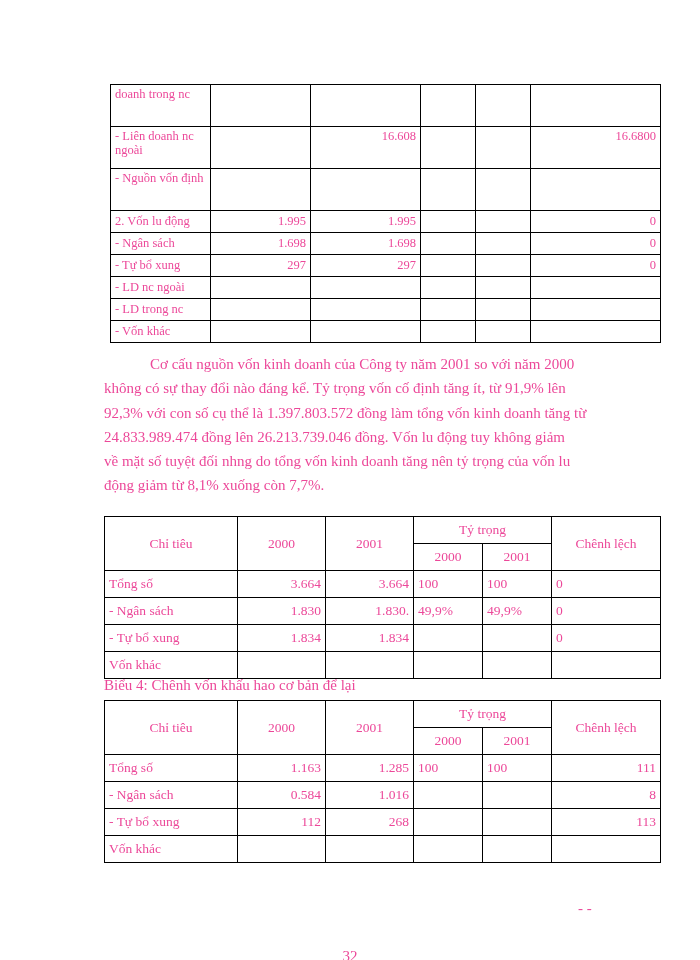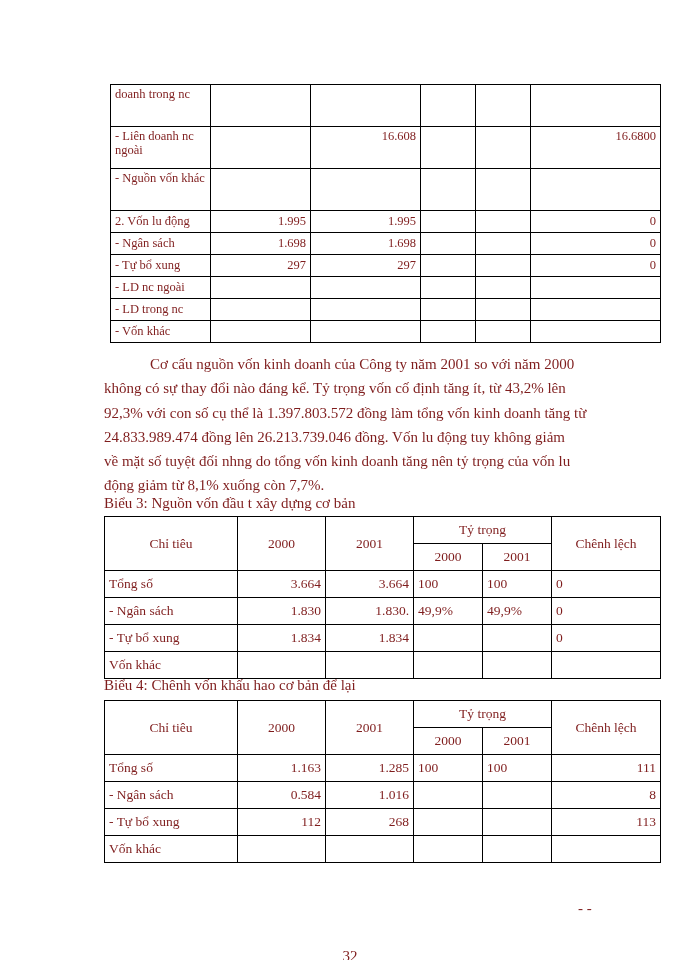--- a/index.html
+++ b/index.html
@@ -7,21 +7,21 @@
     padding: 0;
     background: #e8e8e8;
   }
   .page {
     position: relative;
     width: 700px;
     height: 960px;
     background: #ffffff;
     margin: 0 auto;
     font-family: "Liberation Serif", serif;
-    color: #7f1d1d;
+    color: #ec4899;
     overflow: hidden;
   }
 
   
   table {
     border-collapse: collapse;
     table-layout: fixed;
   }
   table td, table th {
     border: 1px solid #000000;
@@ -142,21 +142,21 @@
       </tr>
       <tr>
         <td class="lft tall">- Liên doanh  nc  ngoài</td>
         <td class="num tall"></td>
         <td class="num tall">16.608</td>
         <td class="num tall"></td>
         <td class="num tall"></td>
         <td class="num tall">16.6800</td>
       </tr>
       <tr>
-        <td class="lft tall">- Nguồn vốn  khác</td>
+        <td class="lft tall">- Nguồn vốn  định</td>
         <td class="num tall"></td>
         <td class="num tall"></td>
         <td class="num tall"></td>
         <td class="num tall"></td>
         <td class="num tall"></td>
       </tr>
       <tr>
         <td class="lft">2. Vốn lu   động</td>
         <td class="num">1.995</td>
         <td class="num">1.995</td>
@@ -202,28 +202,27 @@
         <td class="num"></td>
         <td class="num"></td>
         <td class="num"></td>
         <td class="num"></td>
       </tr>
     </tbody>
   </table>
 
   <div class="para">
     <p class="indent">Cơ cấu nguồn vốn kinh doanh của Công ty năm 2001 so với năm 2000</p>
-    <p>không có sự thay đổi nào đáng kể. Tỷ trọng vốn cố định tăng ít, từ 43,2% lên</p>
+    <p>không có sự thay đổi nào đáng kể. Tỷ trọng vốn cố định tăng ít, từ 91,9% lên</p>
     <p>92,3% với con số cụ thể là 1.397.803.572 đồng làm tổng vốn kinh doanh tăng từ</p>
     <p>24.833.989.474 đồng lên 26.213.739.046 đồng. Vốn lu   động tuy không giảm</p>
     <p>về mặt số tuyệt đối nhng   do tổng vốn kinh doanh tăng nên tỷ trọng của vốn lu</p>
     <p>động giảm từ 8,1% xuống còn 7,7%.</p>
   </div>
 
-  <div class="caption cap3">Biểu 3: Nguồn vốn đầu t   xây dựng cơ bản</div>
 
   <table class="tbl-b3">
     <colgroup>
       <col style="width:133px">
       <col style="width:88px">
       <col style="width:88px">
       <col style="width:69px">
       <col style="width:69px">
       <col style="width:109px">
     </colgroup>

